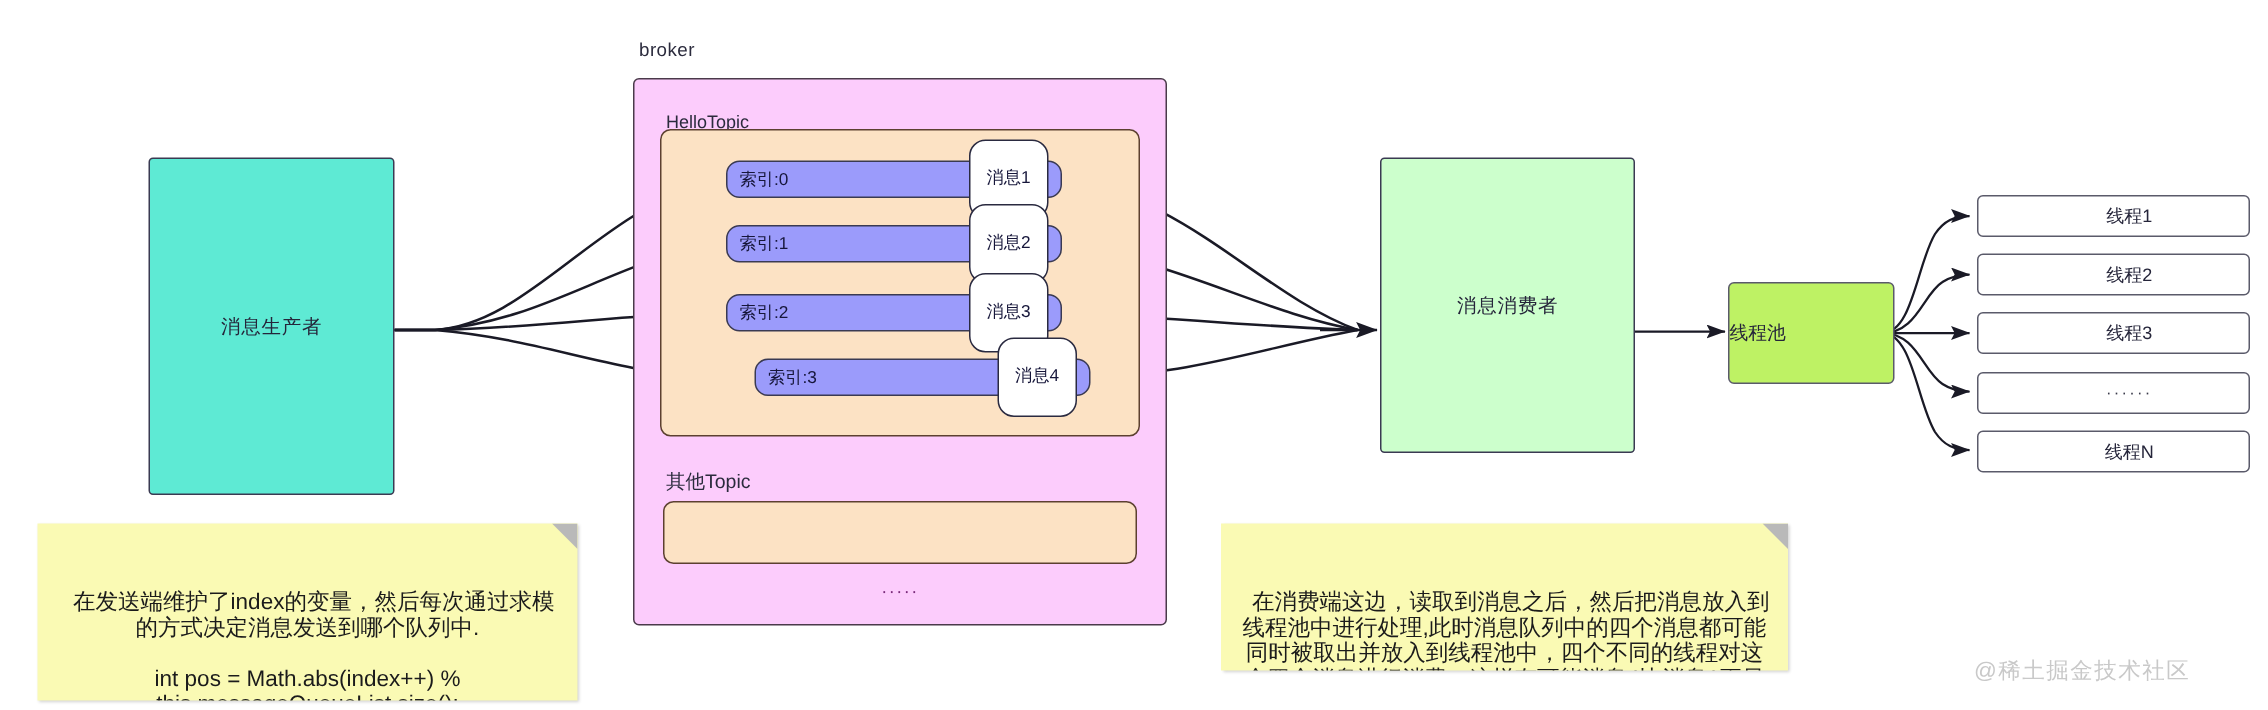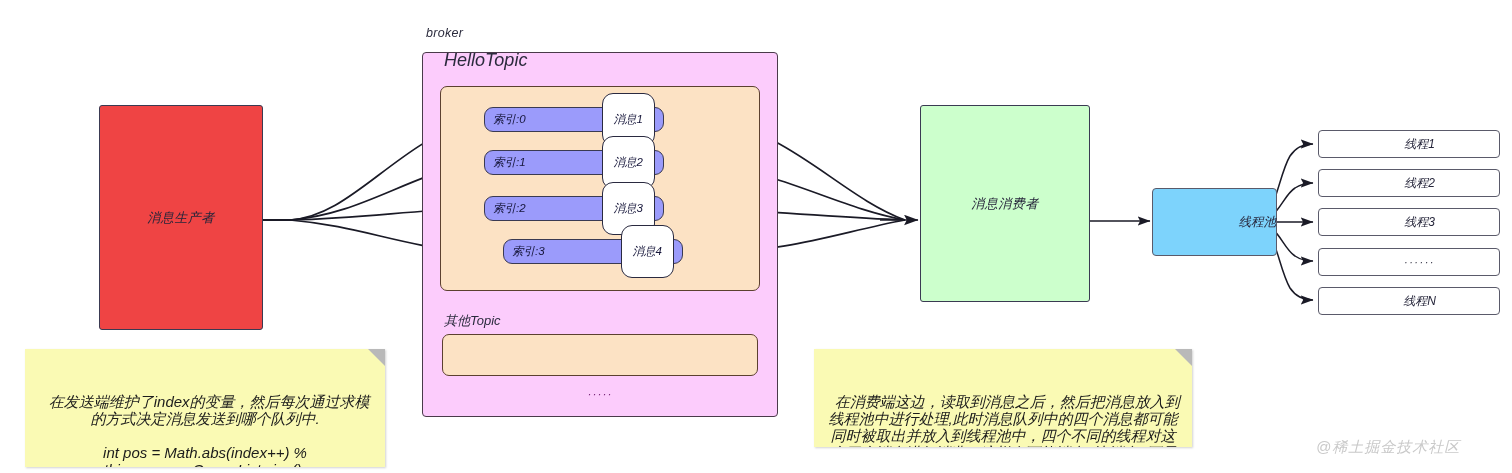--- a/index.html
+++ b/index.html
@@ -14,81 +14,81 @@
     overflow: hidden;
     font-family: "Liberation Sans", "DejaVu Sans", sans-serif;
     color: #1a1a2e;
   }
   #canvas {
     position: absolute;
     inset: 0;
     width: 1512px;
     height: 473px;
   }
-  .abs { position: absolute; box-sizing: border-box; font-style: italic; }
+  .abs { position: absolute; box-sizing: border-box; }
 
   
   .bigbox {
     border: 1.6px solid #3a3a52;
     border-radius: 3px;
     display: flex;
     align-items: center;
     justify-content: center;
     font-size: 13px;
     letter-spacing: 0.5px;
     color: #25253a;
   }
-  #producer-box { left: 99px; top: 105px; width: 164px; height: 225px; background: #ef4444; }
+  #producer-box { left: 99px; top: 105px; width: 164px; height: 225px; background: #5eead4; }
   #consumer-box { left: 920px; top: 105px; width: 170px; height: 197px; background: #CCFFCC; }
 
   
   #broker-label {
     left: 426px; top: 26px; font-size: 12.5px; color: #2b2b3d; letter-spacing: .3px;
   }
   #broker-box {
     left: 422px; top: 52px; width: 356px; height: 365px;
     background: #FCCCFC; border: 1.8px solid #4a3a4a; border-radius: 4px;
   }
-  #hello-topic-label { left: 444px; top: 50px; font-size: 18px; color: #2b2b3d; }
+  #hello-topic-label { left: 444px; top: 74px; font-size: 12px; color: #2b2b3d; }
   #hello-topic-box {
     left: 440px; top: 86px; width: 320px; height: 205px;
     background: #FCE2C4; border: 1.6px solid #5c4030; border-radius: 7px;
   }
   #other-topic-label { left: 444px; top: 312px; font-size: 13px; color: #2b2b3d; }
   #other-topic-box {
     left: 442px; top: 334px; width: 316px; height: 42px;
     background: #FCE2C4; border: 1.6px solid #5c4030; border-radius: 7px;
   }
   #broker-ellipsis {
     left: 422px; top: 387px; width: 356px; text-align: center;
     font-size: 12px; color: #7a2a7a; letter-spacing: 1px;
   }
 
   
   .queue-row {
-    left: 484px; width: 180px; height: 25px;
+    left: 484px; width: 224px; height: 25px;
     background: #9B9BFB; border: 1.6px solid #3a3a52; border-radius: 9px;
     display: flex; align-items: center; padding: 0 8px;
   }
   .queue-index { font-size: 11.5px; color: #16163a; flex: 0 0 auto; }
   .queue-pill {
     margin-left: auto;
     background: #ffffff; border: 1.6px solid #2a2a40; border-radius: 11px;
     padding: 18px 11px; font-size: 11.5px; color: #16163a; line-height: 15px;
   }
   #queue-row-0 { top: 107px; }
   #queue-row-1 { top: 150px; }
   #queue-row-2 { top: 196px; }
   #queue-row-3 { top: 239px; margin-left: 19px; }
 
   
   #threadpool-box {
-    left: 1152px; top: 188px; width: 125px; height: 68px;
-    background: #7dd3fc; border: 1.4px solid #5a5a6a; border-radius: 4px;
-    display: flex; align-items: center; justify-content: flex-end;
+    left: 1152px; top: 188px; width: 111px; height: 68px;
+    background: #bef264; border: 1.4px solid #5a5a6a; border-radius: 4px;
+    display: flex; align-items: center; justify-content: flex-start;
     font-size: 12.5px; color: #25253a;
   }
   .thread-box {
     left: 1318px; width: 182px; height: 28px;
     background: #ffffff; border: 1.3px solid #5a5a6a; border-radius: 4px;
     display: flex; align-items: center; justify-content: center;
     font-size: 12px; color: #25253a; padding-left: 21px;
   }
   #thread-box-0 { top: 130px; }
   #thread-box-1 { top: 169px; }

